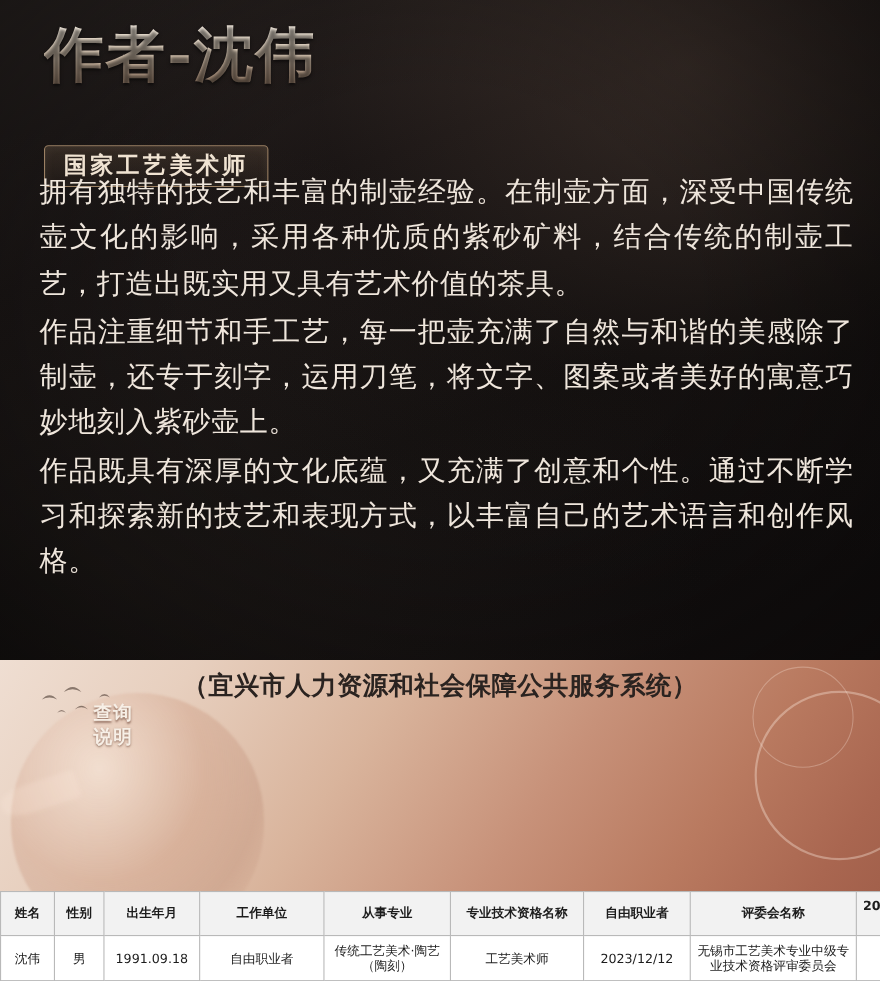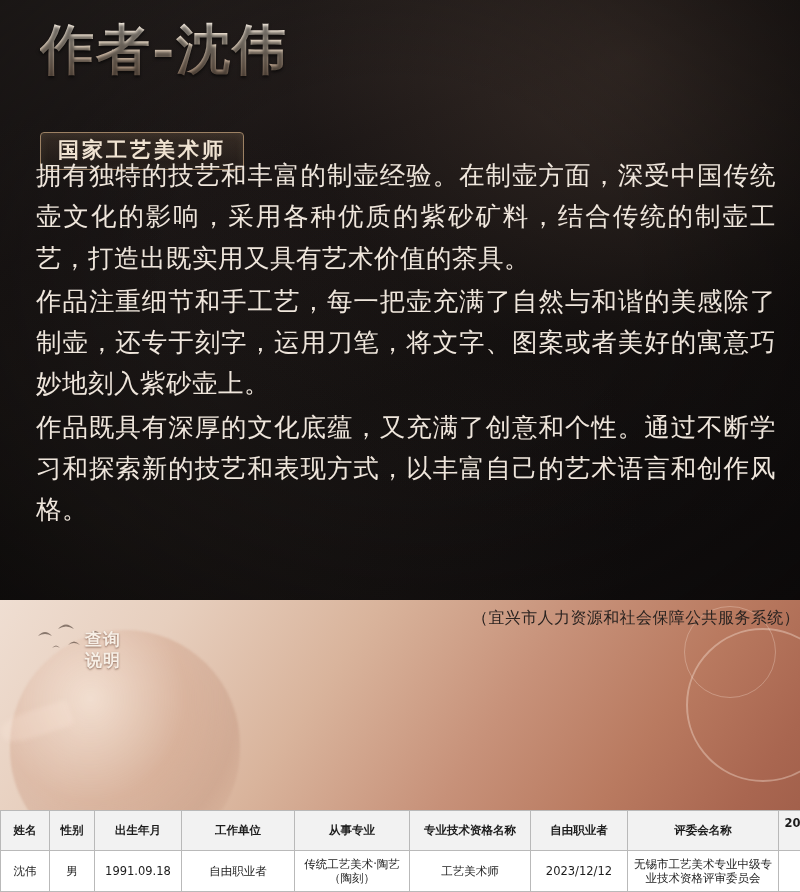--- a/index.html
+++ b/index.html
@@ -165,25 +165,25 @@
     padding-top: 14px;
     font-family: "DejaVu Serif", "Liberation Serif", serif;
     font-size: 25px;
     font-weight: 700;
     color: #1d1a18;
     letter-spacing: 0.5px;
   }
   .cert-subtitle {
     position: relative;
     z-index: 3;
-    text-align: right;
+    text-align: center;
     margin-top: 8px;
     font-family: "DejaVu Serif", "Liberation Serif", serif;
-    font-size: 16px;
-    font-weight: 400;
+    font-size: 23px;
+    font-weight: 700;
     color: #2a2320;
     letter-spacing: 0.4px;
   }
 
   .cert-note-wrap {
     position: relative;
     z-index: 3;
     display: flex;
     align-items: flex-start;
   }

